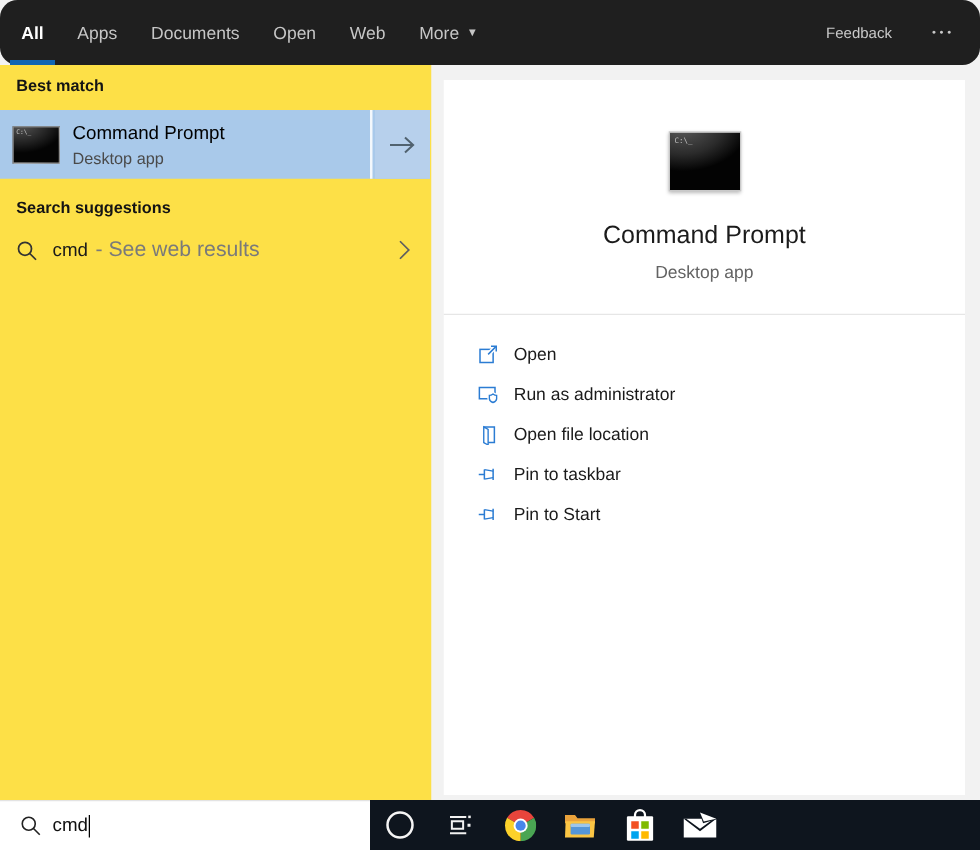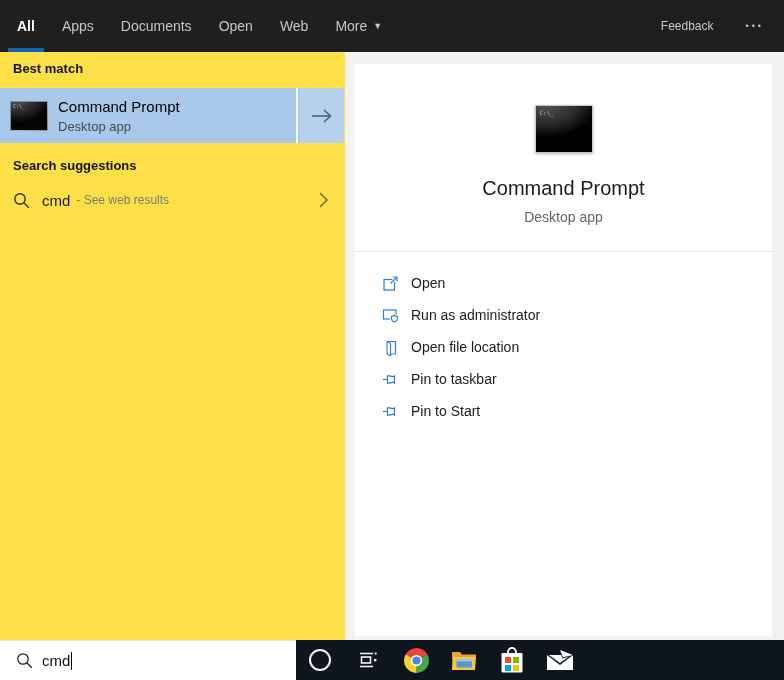--- a/index.html
+++ b/index.html
@@ -1,20 +1,20 @@
 <!DOCTYPE html>
 <html><head>
 <meta charset="utf-8">
 <style>
   html,body{margin:0;padding:0;}
   body{font-family:"Liberation Sans",sans-serif;background:#fff;}
   #screen{position:relative;width:784px;height:680px;overflow:hidden;background:#f2f2f2;}
 
   
-  .topbar{position:absolute;left:0;top:0;width:784px;height:52px;background:#1f1f1f;display:flex;align-items:center;box-sizing:border-box;padding:0 18px 0 8px;}
+  .topbar{position:absolute;left:0;top:0;width:784px;height:52px;background:#1f1f1f;display:flex;align-items:center;box-sizing:border-box;padding:0 18px 0 8px;border-radius:14px;}
   .tab{position:relative;height:52px;display:flex;align-items:center;padding:0 9px;margin-right:9px;font-size:14px;color:#c6c6c6;cursor:pointer;}
   .tab.active{color:#ffffff;font-weight:700;}
   .tab.active .tab-underline{position:absolute;left:0;right:0;bottom:0;height:4px;background:#1166b3;}
   .tab .caret{font-size:9px;margin-left:6px;color:#c6c6c6;}
   .topbar-right{margin-left:auto;display:flex;align-items:center;gap:30px;}
   .feedback{font-size:12px;color:#c9c9c9;cursor:pointer;}
   .more-menu{font-size:9px;letter-spacing:3px;color:#c9c9c9;cursor:pointer;padding:6px 2px;}
 
   
   .left-panel{position:absolute;left:0;top:52px;width:345px;height:588px;background:#fde047;}
@@ -27,21 +27,21 @@
   .bm-icon .prompt{position:absolute;left:2px;top:1px;font-family:"DejaVu Sans Mono",monospace;font-size:5px;color:#c8c8c8;}
   .bm-text{margin-left:10px;}
   .bm-title{font-size:15px;color:#000;line-height:18px;}
   .bm-sub{font-size:13px;color:#4a4a4a;margin-top:3px;}
   .bm-separator{position:absolute;right:46px;top:0;width:2px;height:55px;background:#f4f8fc;}
   .bm-arrow-btn{position:absolute;right:0;top:0;width:44px;height:55px;background:#b7d0ec;display:flex;align-items:center;justify-content:center;cursor:pointer;}
   .suggestions-label{position:absolute;left:13px;top:106px;}
   .suggestion-row{position:absolute;left:0;top:128px;width:345px;height:40px;display:flex;align-items:center;cursor:pointer;}
   .sg-icon{margin-left:13px;flex:0 0 auto;display:flex;}
   .sg-text{margin-left:12px;font-size:15px;color:#1a1a1a;}
-  .sg-hint{font-size:12px;color:#7a7a7a;margin-left:6px;}
+  .sg-hint{font-size:17px;color:#7a7a7a;margin-left:6px;}
   .sg-chevron{margin-left:auto;margin-right:16px;display:flex;}
 
   
   .detail-card{position:absolute;left:355px;top:64px;width:417px;height:572px;background:#ffffff;}
   .detail-top{text-align:center;}
   .big-icon{width:58px;height:48px;margin:41px auto 0 auto;position:relative;
     background:radial-gradient(130% 110% at 18% -12%, #5c5c5c 0%, #2b2b2b 45%, #030303 72%);
     border:1px solid #c9c9c9;box-sizing:border-box;box-shadow:0 1px 3px rgba(0,0,0,0.28);}
   .big-icon .prompt{position:absolute;left:4px;top:3px;font-family:"DejaVu Sans Mono",monospace;font-size:6px;color:#c0c0c0;}
   .detail-title{font-size:20px;color:#1b1b1b;margin-top:24px;}

